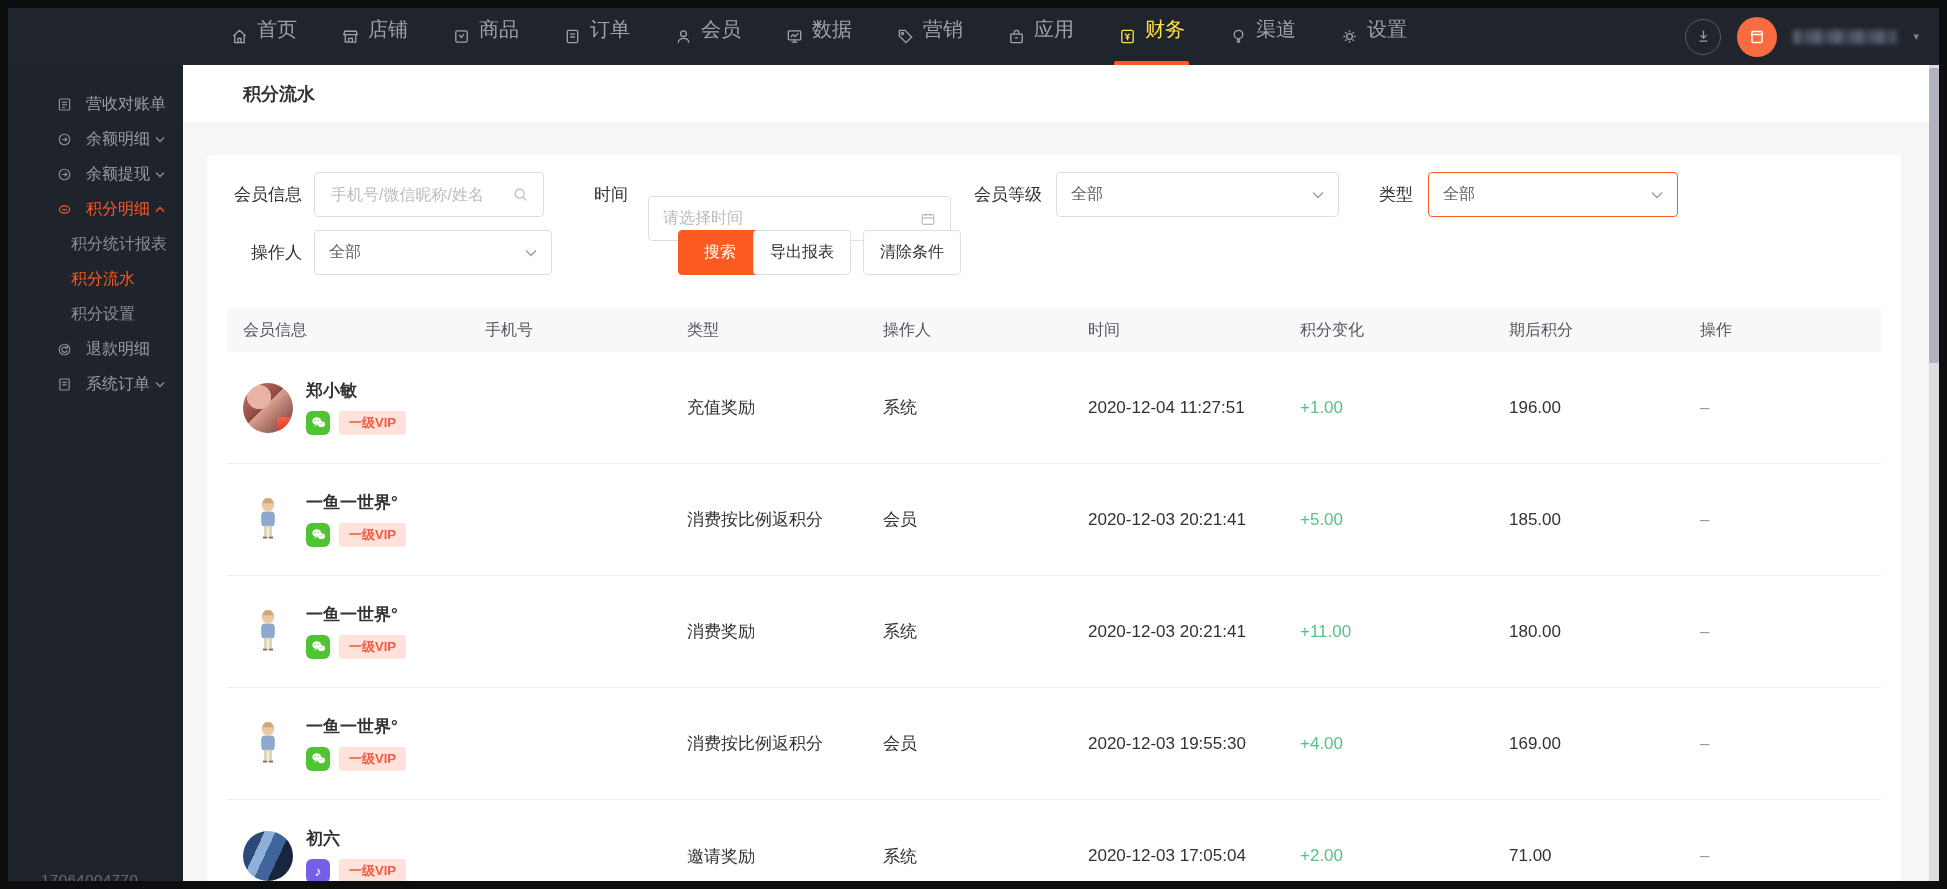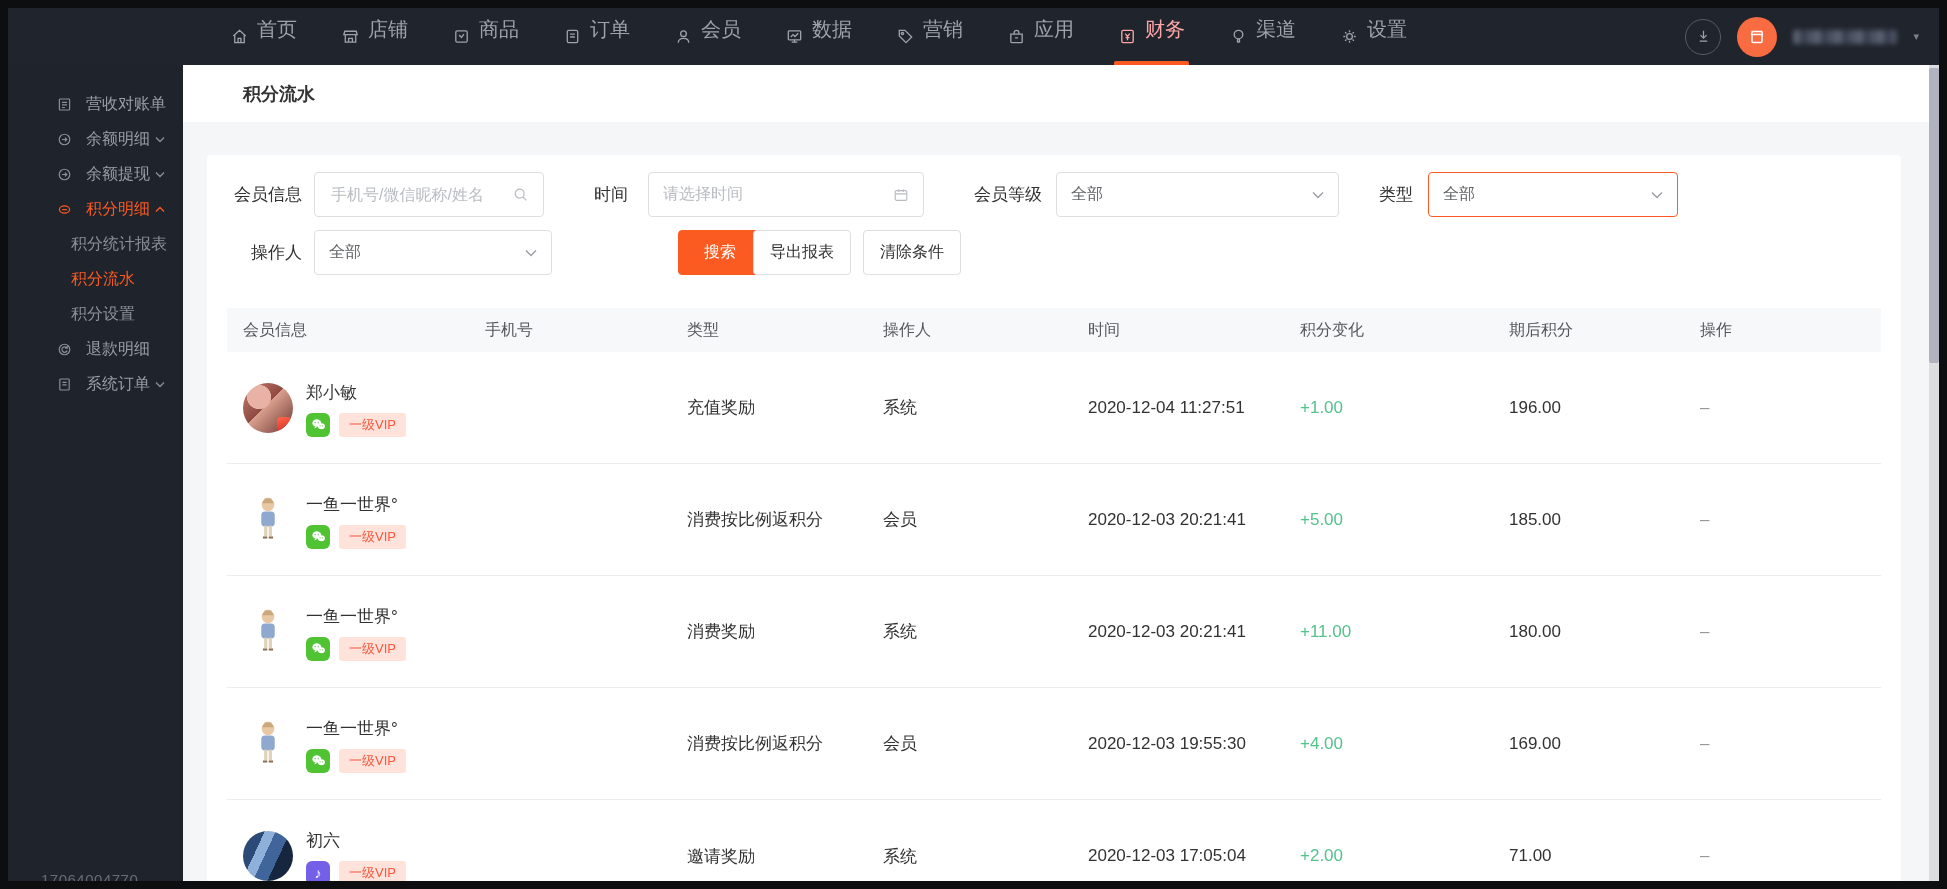--- a/index.html
+++ b/index.html
@@ -5,21 +5,21 @@
   html,body{margin:0;padding:0;background:#000;}
   *{box-sizing:border-box;font-family:"Liberation Sans","DejaVu Sans",sans-serif;}
   .stage{position:relative;width:1947px;height:889px;background:#0d0e10;overflow:hidden;}
   .app{position:absolute;left:8px;top:8px;width:1931px;height:873px;background:#f5f6f7;overflow:hidden;}
 
   
   .topnav{position:absolute;left:0;top:0;width:100%;height:57px;background:#20242d;display:flex;align-items:center;}
   .nav-items{display:flex;align-items:center;height:100%;margin-left:200px;}
   .nav-item{position:relative;display:flex;gap:8px;height:100%;padding:8px 22px;color:#9da2ab;font-size:20px;cursor:pointer;}
   .nav-item .nicon{display:flex;align-items:center;}
-  .nav-item.active{color:#fca5a5;}
+  .nav-item.active{color:#fde047;}
   .nav-item.active .underline{position:absolute;left:18px;right:18px;bottom:0;height:4px;background:#fb5a20;border-radius:2px 2px 0 0;}
   .nav-right{position:absolute;right:20px;top:0;height:57px;display:flex;align-items:center;gap:16px;}
   .dl-circle{width:36px;height:36px;border:1px solid #565b66;border-radius:50%;display:flex;align-items:center;justify-content:center;color:#9da2ab;}
   .user-avatar{width:40px;height:40px;border-radius:50%;background:#f96c42;display:flex;align-items:center;justify-content:center;color:#fff;}
   .blur-dark{width:104px;height:14px;border-radius:2px;background:repeating-linear-gradient(90deg,#596070 0 7px,#3a4050 7px 14px,#4c5262 14px 21px);filter:blur(2.5px);}
   .user-caret{color:#7d828c;font-size:11px;}
 
   
   .sidebar{position:absolute;left:0;top:57px;bottom:0;width:175px;background:#1f232c;padding-top:22px;overflow:hidden;}
   .side-item{position:relative;display:flex;align-items:center;gap:13px;height:35px;padding-left:48px;color:#989da6;font-size:16px;cursor:pointer;}
@@ -57,21 +57,21 @@
 
   
   .tgrid{display:grid;grid-template-columns:242px 202px 196px 205px 212px 209px 191px auto;align-items:center;}
   .thead{position:absolute;left:20px;right:20px;top:153px;height:44px;background:#f7f8fa;padding-left:16px;color:#55575c;font-size:16px;}
   .tbody{position:absolute;left:20px;right:20px;top:197px;bottom:0;}
   .trow{height:112px;padding-left:16px;border-bottom:1px solid #ebedf0;font-size:17px;color:#323233;}
   .trow:last-child{border-bottom:none;}
   .cell-dim{color:#969799;}
   .change{color:#53c28b;}
 
-  .member{display:flex;align-items:flex-end;gap:13px;}
+  .member{display:flex;align-items:flex-start;gap:13px;font-weight:bold;}
   .avatar-box{width:50px;height:58px;display:flex;align-items:center;justify-content:center;position:relative;flex:none;}
   .av-circle{width:50px;height:50px;border-radius:50%;position:relative;overflow:hidden;}
   .av-photo1{background:radial-gradient(circle at 32% 28%,#e8b2a6 0 24%,rgba(0,0,0,0) 25%),linear-gradient(135deg,#c97f70 0%,#8e4a42 45%,#d9a08e 46%,#6b3230 100%);}
   .av-photo1 .flag{position:absolute;right:1px;bottom:1px;width:15px;height:15px;border-radius:4px;background:linear-gradient(160deg,#ff6a4d,#d6261d);}
   .av-photo2{background:linear-gradient(115deg,#2c4a78 0 30%,#8fb0d8 30% 45%,#40659b 45% 65%,#16263f 65% 100%);}
   .member-name{font-size:17px;color:#323233;margin-bottom:9px;}
   .badge-row{display:flex;align-items:center;gap:9px;}
   .badge{width:24px;height:24px;border-radius:6px;display:flex;align-items:center;justify-content:center;flex:none;}
   .badge-wechat{background:#4fc332;}
   .badge-music{background:#7460e8;color:#fff;font-size:14px;}
@@ -301,21 +301,21 @@
           <div class="f-ctrl" style="left:107px;width:230px;">
             <input class="grow" placeholder="手机号/微信昵称/姓名" style="">
             <span class="tail-icon">
                   <svg width="16" height="16" viewBox="0 0 18 18" fill="none" stroke="currentColor" stroke-width="1.4">
                     <circle cx="7.5" cy="7.5" r="5"></circle>
                     <path d="M11.2 11.2 15 15"></path>
                   </svg>
                 </span>
           </div>
           <span class="f-label" style="left:355px;width:66px;">时间</span>
-          <div class="f-ctrl" style="left:441px;width:276px;">
+          <div class="f-ctrl" style="left:441px;width:303px;margin-top:24px;">
             <span class="grow placeholder-text">请选择时间</span>
             <span class="tail-icon">
                   <svg width="16" height="16" viewBox="0 0 18 18" fill="none" stroke="currentColor" stroke-width="1.3">
                     <rect x="2.5" y="4" width="13" height="11" rx="1.5"></rect>
                     <path d="M2.5 7.8h13M6.5 2.5v3M11.5 2.5v3"></path>
                   </svg>
                 </span>
           </div>
           <span class="f-label" style="left:753px;width:82px;">会员等级</span>
           <div class="f-ctrl" style="left:849px;width:283px;">

